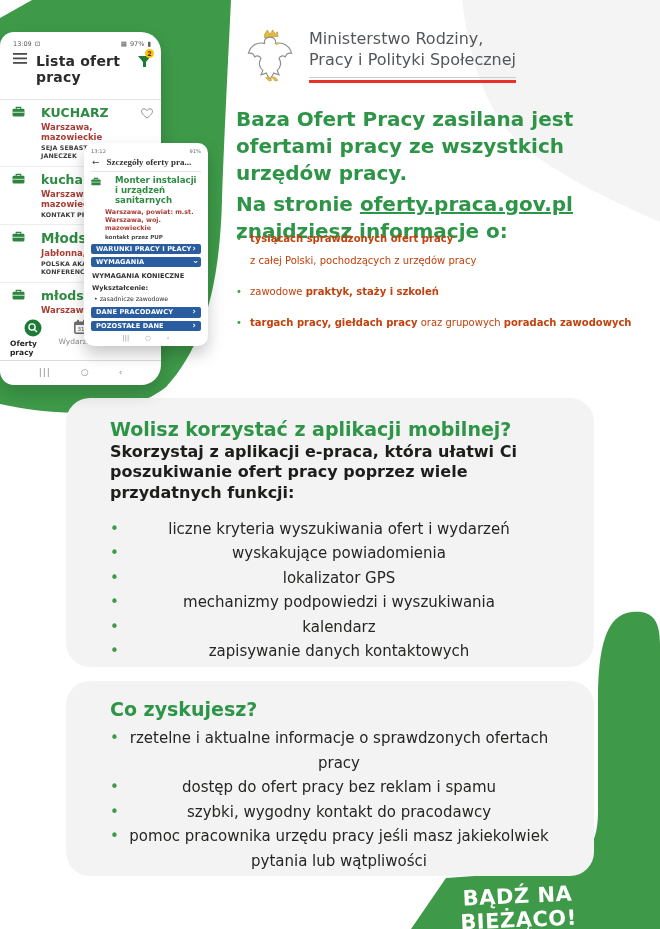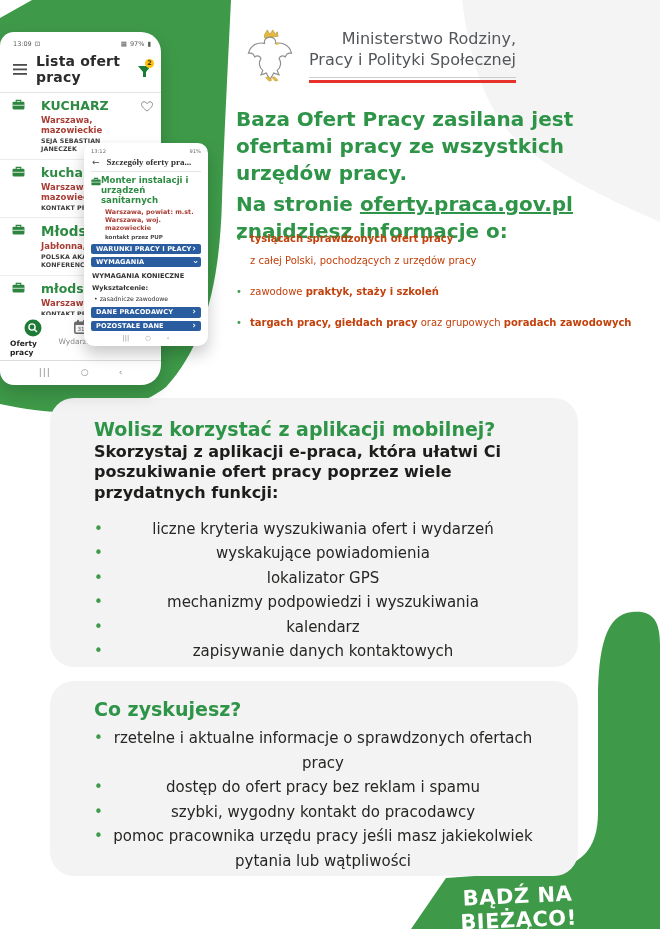--- a/index.html
+++ b/index.html
@@ -7,21 +7,21 @@
         font-family:"DejaVu Sans","Liberation Sans",sans-serif;color:#1d1d1b;}
   .shapes{position:absolute;inset:0;z-index:0;}
 
   
   .phone1{position:absolute;left:0;top:32px;width:161px;height:353px;background:#fff;
           border-radius:14px 20px 20px 14px;box-shadow:0 8px 18px rgba(0,0,0,.18);
           z-index:2;display:flex;flex-direction:column;overflow:hidden;}
   .p1-status{display:flex;justify-content:space-between;padding:8px 10px 0 13px;
              font-size:6.5px;color:#5a5a5a;}
   .p1-status .grp{display:flex;gap:3px;align-items:center;}
-  .p1-header{display:flex;align-items:center;gap:9px;padding:5px 10px 7px 13px;
+  .p1-header{display:flex;align-items:flex-start;gap:9px;padding:5px 10px 14px 13px;
              border-bottom:1px solid #e3e3e3;}
   .p1-title{font-size:14px;font-weight:600;color:#2b2b2b;letter-spacing:.2px;}
   .funnel{margin-left:auto;position:relative;width:16px;height:13px;}
   .funnel .badge{position:absolute;right:-3px;top:-4px;width:9px;height:9px;border-radius:50%;
                  background:#ffc20e;color:#4a3b00;font-size:6.5px;font-weight:700;
                  display:flex;align-items:center;justify-content:center;}
   .p1-list{flex:1;overflow:hidden;}
   .p1-item{display:flex;align-items:flex-start;padding:6px 8px 5px 12px;border-bottom:1px solid #ededed;position:relative;gap:10px;}
   .p1-item .txt{margin-left:6px;width:100px;}
   .p1-item .ttl{font-size:12.5px;font-weight:700;color:#2e8b43;line-height:1.1;}
@@ -37,55 +37,55 @@
   .p1-nav .g{letter-spacing:1px;}
 
   
   .phone2{position:absolute;left:84px;top:143px;width:124px;height:203px;background:#fff;
           border-radius:10px;box-shadow:0 8px 16px rgba(0,0,0,.22);z-index:3;
           padding:5px 7px 4px 7px;box-sizing:border-box;display:flex;flex-direction:column;}
   .p2-status{display:flex;justify-content:space-between;font-size:5.2px;color:#6a6a6a;}
   .p2-header{display:flex;align-items:center;gap:7px;padding:3px 0 4px 1px;border-bottom:1px solid #e4e4e4;}
   .p2-header .bk{font-size:9px;color:#444;}
   .p2-title{font-size:9px;font-weight:600;color:#333;font-family:Liberation Serif, serif;}
-  .p2-job{display:flex;gap:0;margin-top:4px;}
+  .p2-job{display:flex;gap:14px;margin-top:4px;}
   .p2-job .jt{font-size:8.6px;font-weight:700;color:#2e8b43;line-height:1.15;}
   .p2-loc{font-size:6.4px;font-weight:700;color:#a83d35;line-height:1.25;margin:2px 0 0 14px;}
   .p2-contact{font-size:5.6px;font-weight:700;color:#4a4a4a;margin:2px 0 1px 14px;}
   .bar{margin-top:3px;height:15px;background:#2a5d9f;border-radius:2px;color:#fff;
        display:flex;align-items:center;justify-content:space-between;padding:0 5px;
        font-size:6.6px;font-weight:700;letter-spacing:.1px;}
   .chev{font-size:8px;line-height:1;}
   .chev.down{display:inline-block;transform:rotate(90deg);}
   .p2-sec{font-size:6.6px;font-weight:700;color:#333;margin:5px 0 0 1px;}
   .p2-edu-l{font-size:6.6px;font-weight:700;color:#333;margin:4px 0 0 1px;}
   .p2-edu-v{font-size:6.2px;color:#333;margin:3px 0 0 3px;}
   .p2-edu-v::before{content:"• ";color:#333;}
   .p2-nav{display:flex;justify-content:center;gap:16px;color:#8a8a8a;font-size:6.5px;margin-top:auto;padding-top:3px;}
 
   
   .logo{position:absolute;left:243px;top:26px;display:flex;align-items:center;gap:12px;z-index:1;}
-  .logo-text{display:flex;flex-direction:column;text-align:right;}
+  .logo-text{display:flex;flex-direction:column;}
   .logo-name{font-size:16px;color:#53565a;line-height:1.3;}
   .logo-rule{margin-top:6px;border-top:1px solid #cbcdce;}
   .logo-rule-red{height:3px;background:#e8312a;margin-top:2px;width:100%;}
 
   
   .intro{position:absolute;left:236px;top:106px;width:406px;z-index:1;}
   .intro-h{font-size:20px;line-height:27px;font-weight:700;color:#2e9447;}
   .intro-l{font-size:20px;line-height:27px;font-weight:600;color:#2e9447;margin-top:4px;white-space:pre-wrap;}
   .intro-l a{color:#2e9447;text-decoration:underline;}
   .intro-bullets{position:absolute;left:236px;top:228px;width:414px;z-index:1;
                  list-style:none;margin:0;padding:0;}
   .intro-bullets li{position:relative;padding-left:14px;font-size:10px;line-height:22px;margin-bottom:9px;color:#c2410c;}
   .intro-bullets li::before{content:"•";position:absolute;left:0;top:0;color:#3e9a49;}
   .intro-bullets .b{font-weight:700;}
 
   
-  .gbox{position:absolute;left:50px;width:528px;background:#f2f3f2;border-radius:24px;
+  .gbox{position:absolute;left:66px;width:528px;background:#f2f3f2;border-radius:24px;
         box-sizing:border-box;padding:20px 38px 0 44px;z-index:1;overflow:hidden;}
   .gbox1{top:398px;height:269px;}
   .gbox2{top:681px;height:195px;padding-top:17px;}
   .gbox h2{margin:0;font-size:19px;font-weight:700;color:#2e9447;}
   .gbox .gi{font-size:16px;font-weight:600;line-height:1.27;color:#1d1d1b;margin-top:2px;}
   .gbox ul{list-style:none;margin:14px 0 0 0;padding:0;text-align:center;}
   .gbox2 ul{margin-top:6px;}
   .gbox li{position:relative;padding-left:12px;font-size:15px;line-height:24.5px;color:#262624;}
   .gbox li::before{content:"•";position:absolute;left:0;color:#3e9a49;}
 

